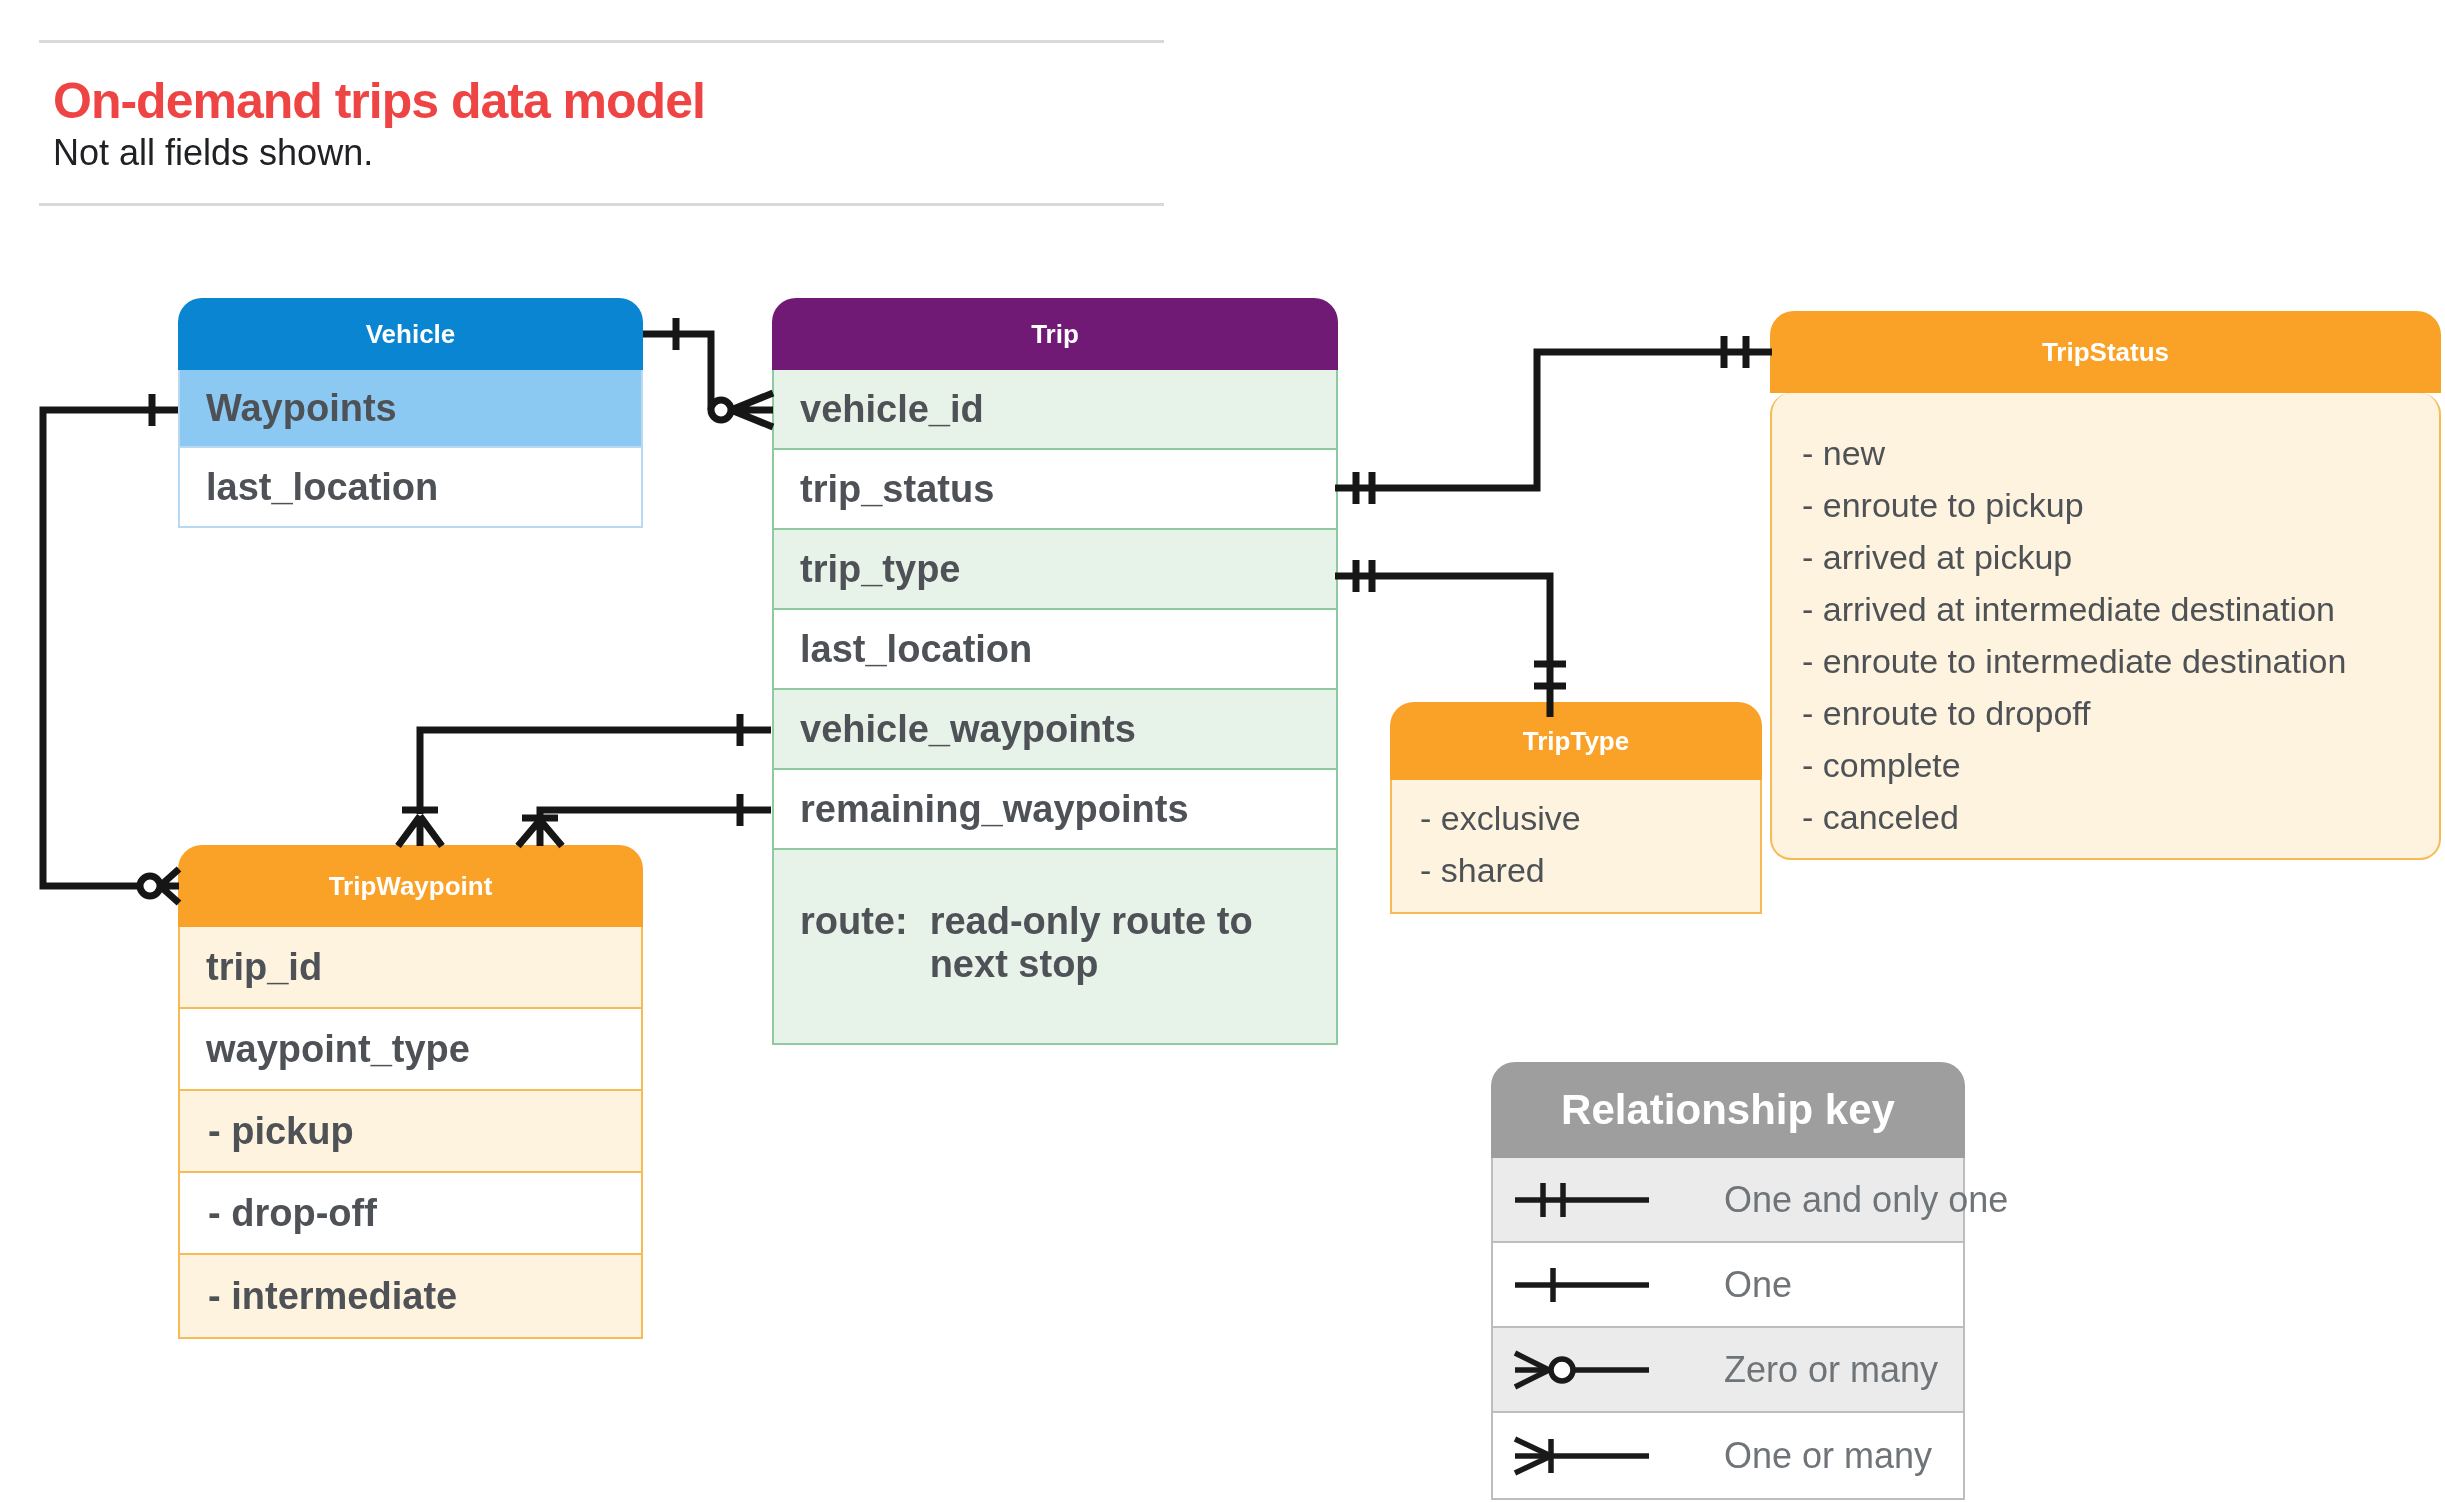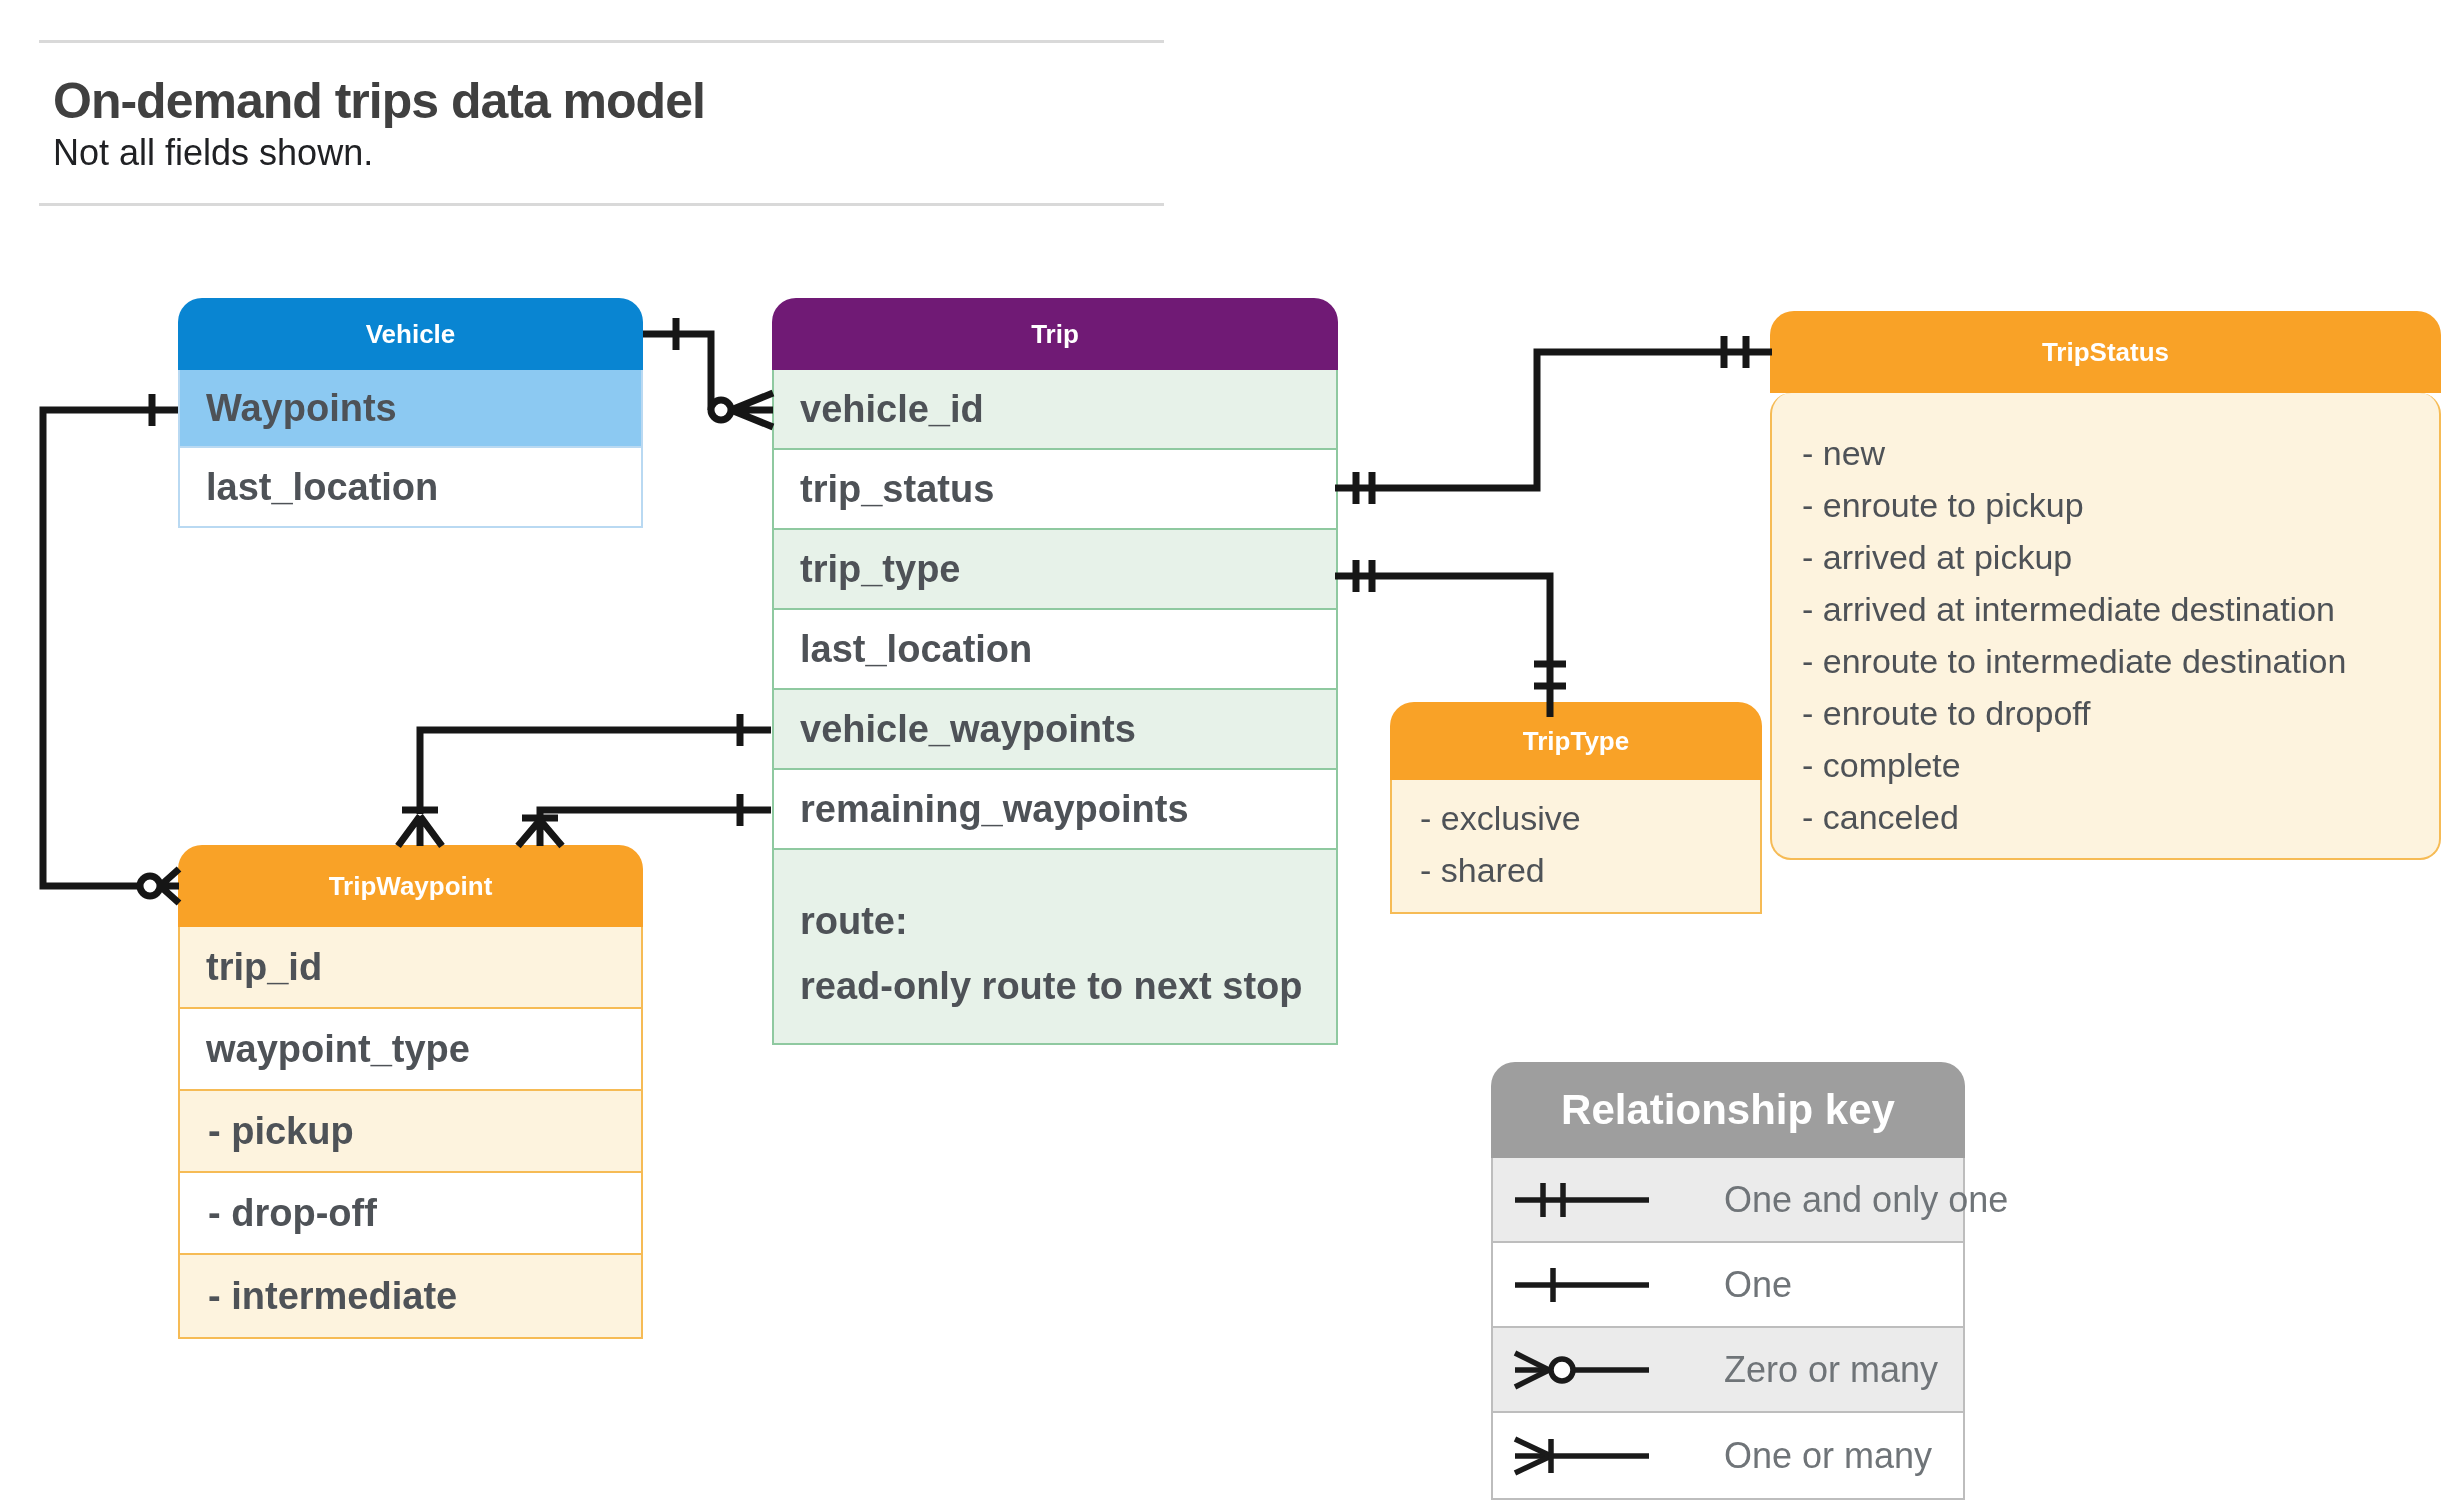--- a/index.html
+++ b/index.html
@@ -6,21 +6,21 @@
   .canvas {
     position:relative; width:2445px; height:1502px; overflow:hidden;
     background:#ffffff; font-family:"Liberation Sans", sans-serif;
     -webkit-font-smoothing:antialiased;
   }
   .divider { position:absolute; height:3px; background:#d9d9d9; }
   #divider-top { left:39px; top:40px; width:1125px; }
   #divider-bottom { left:39px; top:203px; width:1125px; }
   .page-title {
     position:absolute; left:53px; top:72px; font-size:50px; font-weight:700;
-    color:#404040; letter-spacing:-1px; white-space:nowrap;
+    color:#ef4444; letter-spacing:-1px; white-space:nowrap;
   }
   .page-subtitle {
     position:absolute; left:53px; top:132px; font-size:36px; color:#202124; white-space:nowrap;
   }
 
   .entity { position:absolute; box-sizing:border-box; }
   .entity .hdr {
     box-sizing:border-box; width:100%; display:flex; align-items:center; justify-content:center;
     color:#ffffff; font-weight:700; font-size:26px;
     border-radius:24px 24px 0 0;
@@ -39,21 +39,21 @@
   .erow.indent { padding-left:28px; }
 
   #vehicle { left:178px; top:298px; width:465px; --bc:#b9d9f2; --alt:#8cc9f2; }
   #vehicle .hdr { height:72px; background:#0985d2; }
   #vehicle .erow { height:78px; }
 
   #trip { left:772px; top:298px; width:566px; --bc:#8fc9a0; --alt:#e7f2e9; }
   #trip .hdr { height:72px; background:#701a75; }
   #trip .erow { height:80px; }
   #trip .erow.tall {
-    height:193px; flex-direction:column; align-items:flex-start; justify-content:flex-start;
+    height:193px; flex-direction:row; align-items:flex-start; justify-content:flex-start;
     padding-top:50px; gap:22px;
   }
 
   #trip-waypoint { left:178px; top:845px; width:465px; --bc:#f6bb55; --alt:#fdf3de; }
   #trip-waypoint .hdr { height:82px; background:#f9a227; }
   #trip-waypoint .erow { height:82px; }
 
   #trip-status { left:1770px; top:311px; width:671px; --bc:#f6bb55; }
   #trip-status .hdr { height:82px; background:#f9a227; }
   #trip-status .body { height:467px; background:#fdf3de; padding:34px 0 0 30px;border-radius:21px; }

